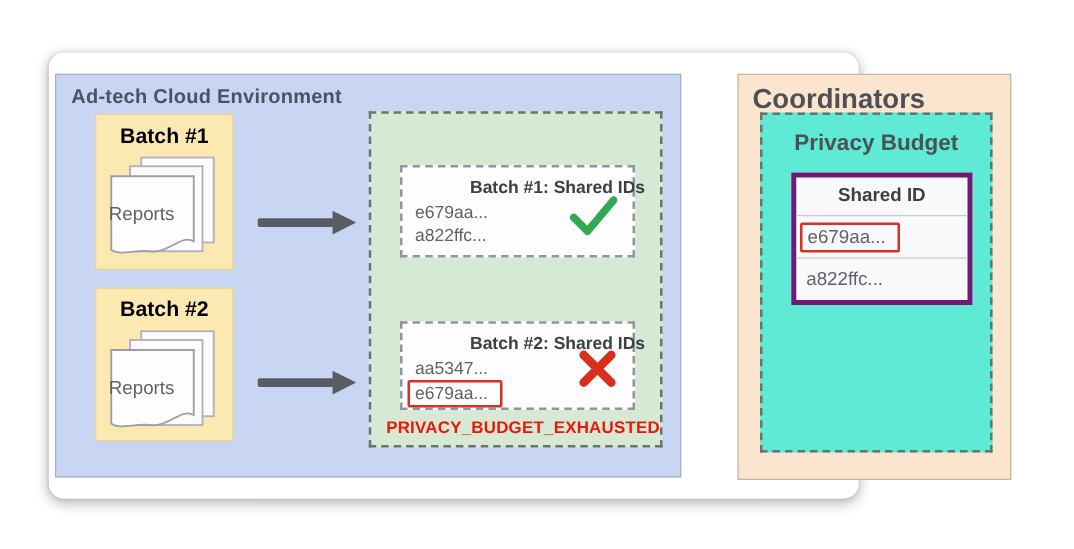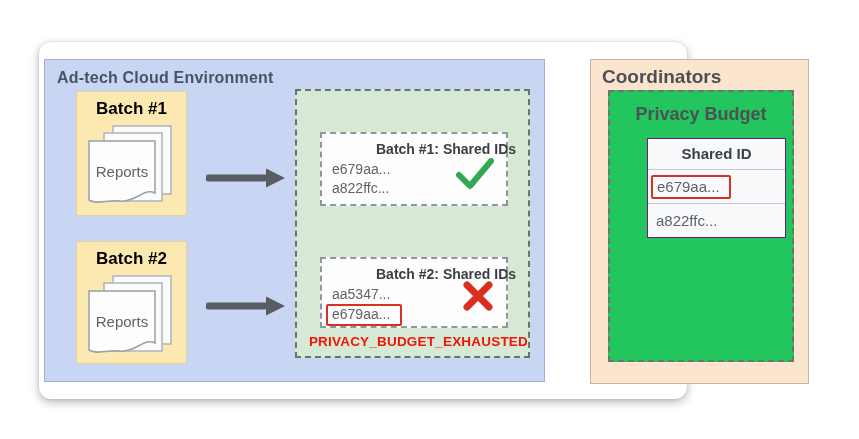--- a/index.html
+++ b/index.html
@@ -32,32 +32,32 @@
   }
   .batch {
     position: absolute; left: 31px;
     width: 111px; height: 125px;
     background: #fce9b2;
     border: 1px solid #e6d294;
     border-radius: 2px;
     box-sizing: border-box;
   }
   .batch1 { top: 31px; }
-  .batch2 { top: 181px; height: 123px; }
+  .batch2 { top: 170px; height: 123px; }
   .batch-label {
     text-align: center; margin-top: 7px;
     font-size: 17px; font-weight: bold; color: #000000;
   }
   .reports-stack {
     position: absolute; left: 10px; top: 33px;
     width: 90px; height: 84px;
   }
   .reports-label {
     position: absolute; left: 0; top: 38px; width: 70px;
-    text-align: center;
+    text-align: left;
     font-size: 15px; color: #5f6368;
   }
   .arrow {
     position: absolute; left: 161px;
     width: 80px; height: 20px;
   }
   .arrow1 { top: 108px; }
   .arrow2 { top: 236px; }
   
   .agg {
@@ -108,38 +108,38 @@
   
   .coord {
     position: absolute; left: 551px; top: 17px;
     width: 219px; height: 325px;
     background: #fbe5ce;
     border: 1px solid #c3b7a4;
     box-sizing: border-box;
   }
   .coord-title {
     position: absolute; left: 11px; top: 6px;
-    font-size: 19px; font-weight: bold; color: #4d5156;
+    font-size: 22px; font-weight: bold; color: #4d5156;
   }
   .pb {
     position: absolute; left: 17px; top: 30px;
     width: 186px; height: 272px;
-    background: #22c55e;
+    background: #5eead4;
     border: 2px dashed #6b746b;
     box-sizing: border-box;
   }
   .pb-title {
     text-align: center; margin-top: 12px;
     font-size: 18px; font-weight: bold; color: #4d5156;
   }
   .pb-table {
-    position: absolute; left: 37px; top: 46px;
+    position: absolute; left: 23px; top: 46px;
     width: 137px;
     background: #f8f9fa;
-    border: 1px solid #701a75;
+    border: 4px solid #701a75;
   }
   .pb-header {
     height: 30px; line-height: 30px; text-align: center;
     font-size: 15px; font-weight: bold; color: #3c4043;
     border-bottom: 1px solid #c6cad0;
   }
   .pb-row {
     height: 33px; line-height: 33px;
     padding-left: 8px;
     font-size: 15px; color: #5f6368;

